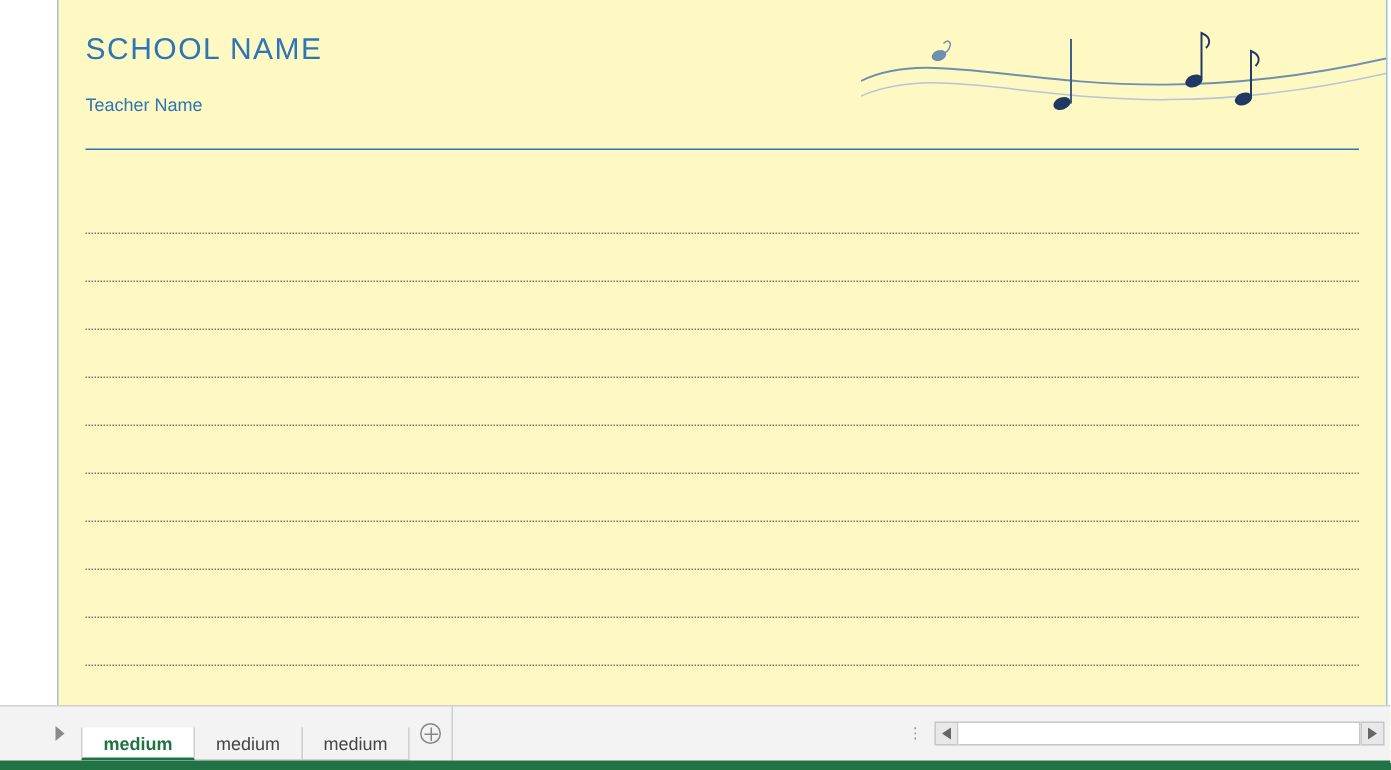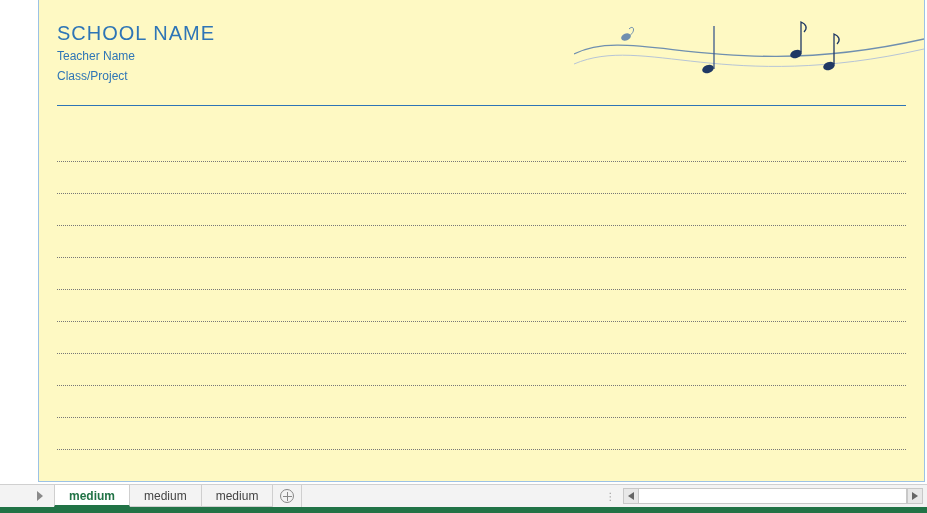--- a/index.html
+++ b/index.html
@@ -33,21 +33,21 @@
     color: #2e75b6;
     font-family: "Segoe UI Light", "Segoe UI", Arial, sans-serif;
     font-size: 20px;
     letter-spacing: 1px;
     font-weight: 400;
   }
   .meta {
     color: #2e75b6;
     font-size: 12px;
     line-height: 18px;
-    margin-top: 2px;
+    margin-top: 16px;
   }
 
   .music-deco {
     position: absolute;
     right: 0;
     top: 14px;
     width: 350px;
     height: 80px;
     pointer-events: none;
   }
@@ -65,21 +65,21 @@
     height: 32px;
     border-bottom: 1px dotted #777;
   }
 
   
   .sheet-bar {
     position: absolute;
     left: 0;
     right: 0;
     bottom: 6px;
-    height: 23px;
+    height: 37px;
     background: #f3f3f3;
     border-top: 1px solid #d0d0d0;
     display: flex;
     align-items: stretch;
     font-size: 12px;
   }
   .sheet-bar .nav-spacer {
     width: 54px;
     display: flex;
     align-items: center;
@@ -196,21 +196,20 @@
 </head>
 <body>
 
 <div class="viewport">
 
   <div class="page-frame">
 
     <div class="header-area">
       <div class="school-name">SCHOOL NAME</div>
       <div class="meta">Teacher Name</div>
-      <div class="meta">Class/Project</div>
 
       <svg class="music-deco" viewBox="0 0 350 80">
         <path d="M0 40 C 60 10, 150 70, 350 25" stroke="#6f8faf" stroke-width="1.3" fill="none"></path>
         <path d="M0 50 C 70 20, 150 80, 350 35" stroke="#b7c5d6" stroke-width="1" fill="none"></path>
         <path d="M140 12 L140 55" stroke="#3d5a8c" stroke-width="1.3" fill="none"></path>
         <ellipse cx="134" cy="55" rx="6" ry="4" fill="#1f3864" transform="rotate(-20 134 55)"></ellipse>
         <path d="M55 15 C 60 10, 62 18, 55 22" stroke="#6f8faf" stroke-width="1" fill="none"></path>
         <ellipse cx="52" cy="23" rx="5" ry="3.5" fill="#6f8faf" transform="rotate(-20 52 23)"></ellipse>
         <ellipse cx="222" cy="40" rx="6" ry="4" fill="#1f3864" transform="rotate(-20 222 40)"></ellipse>
         <path d="M227 38 L227 8 C 232 10, 234 14, 230 18" stroke="#1f3864" stroke-width="1.3" fill="none"></path>

